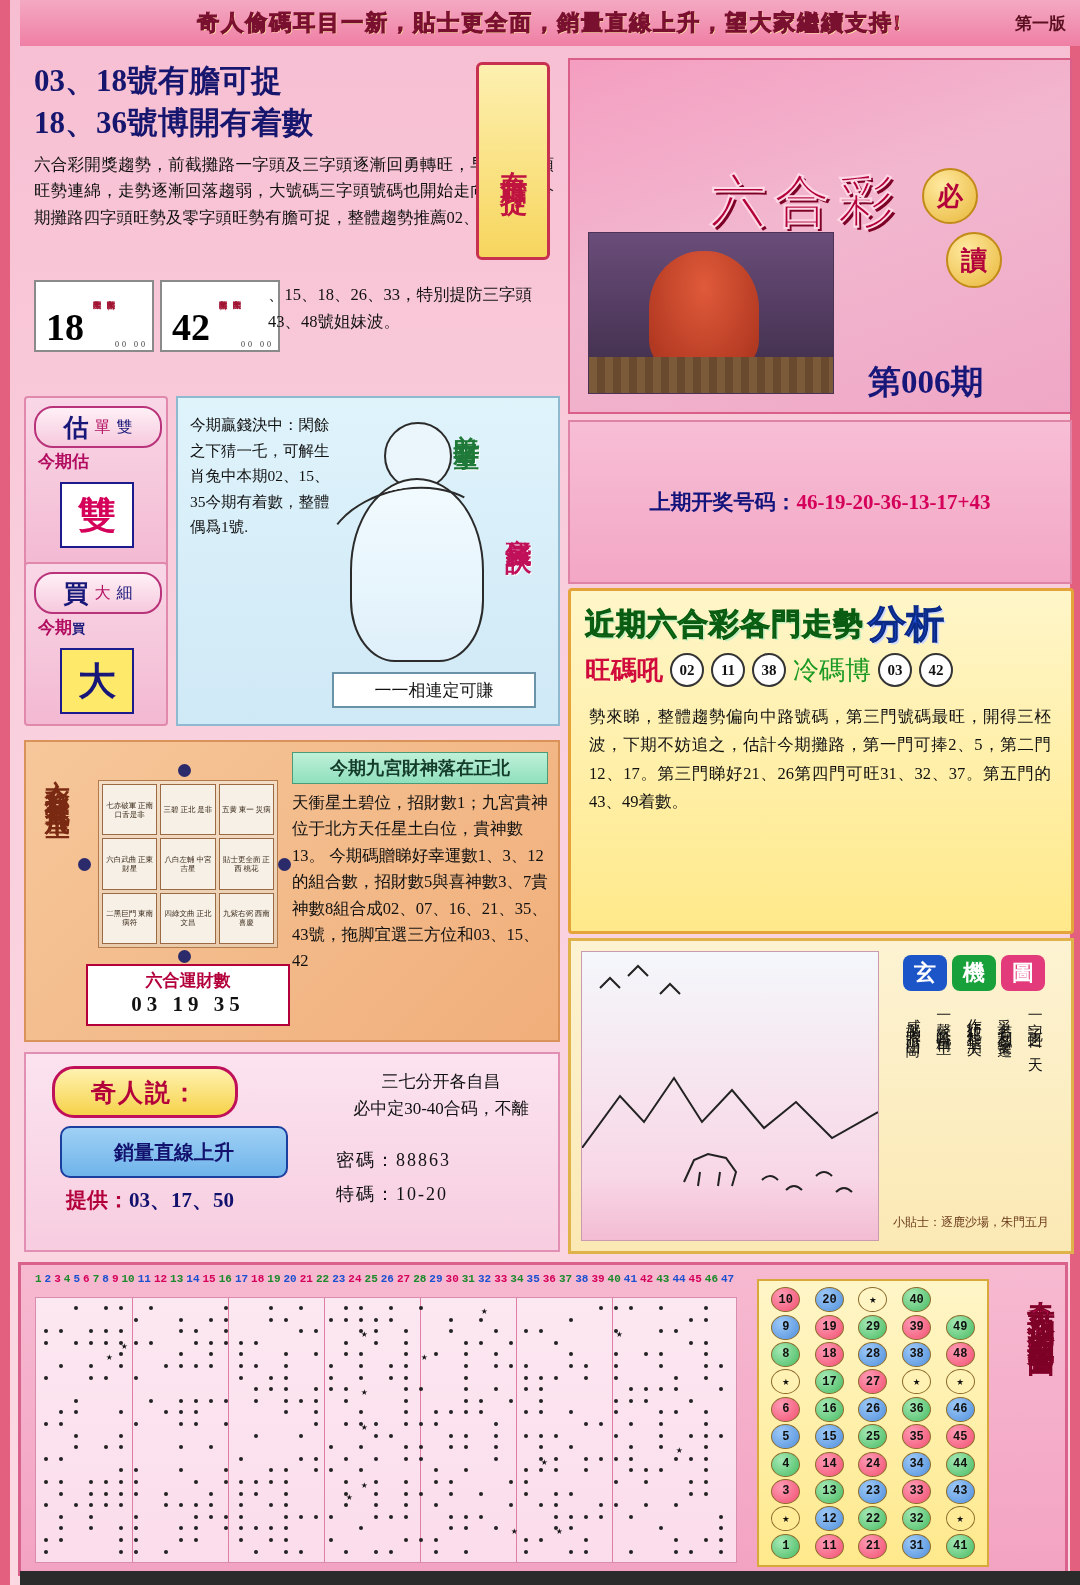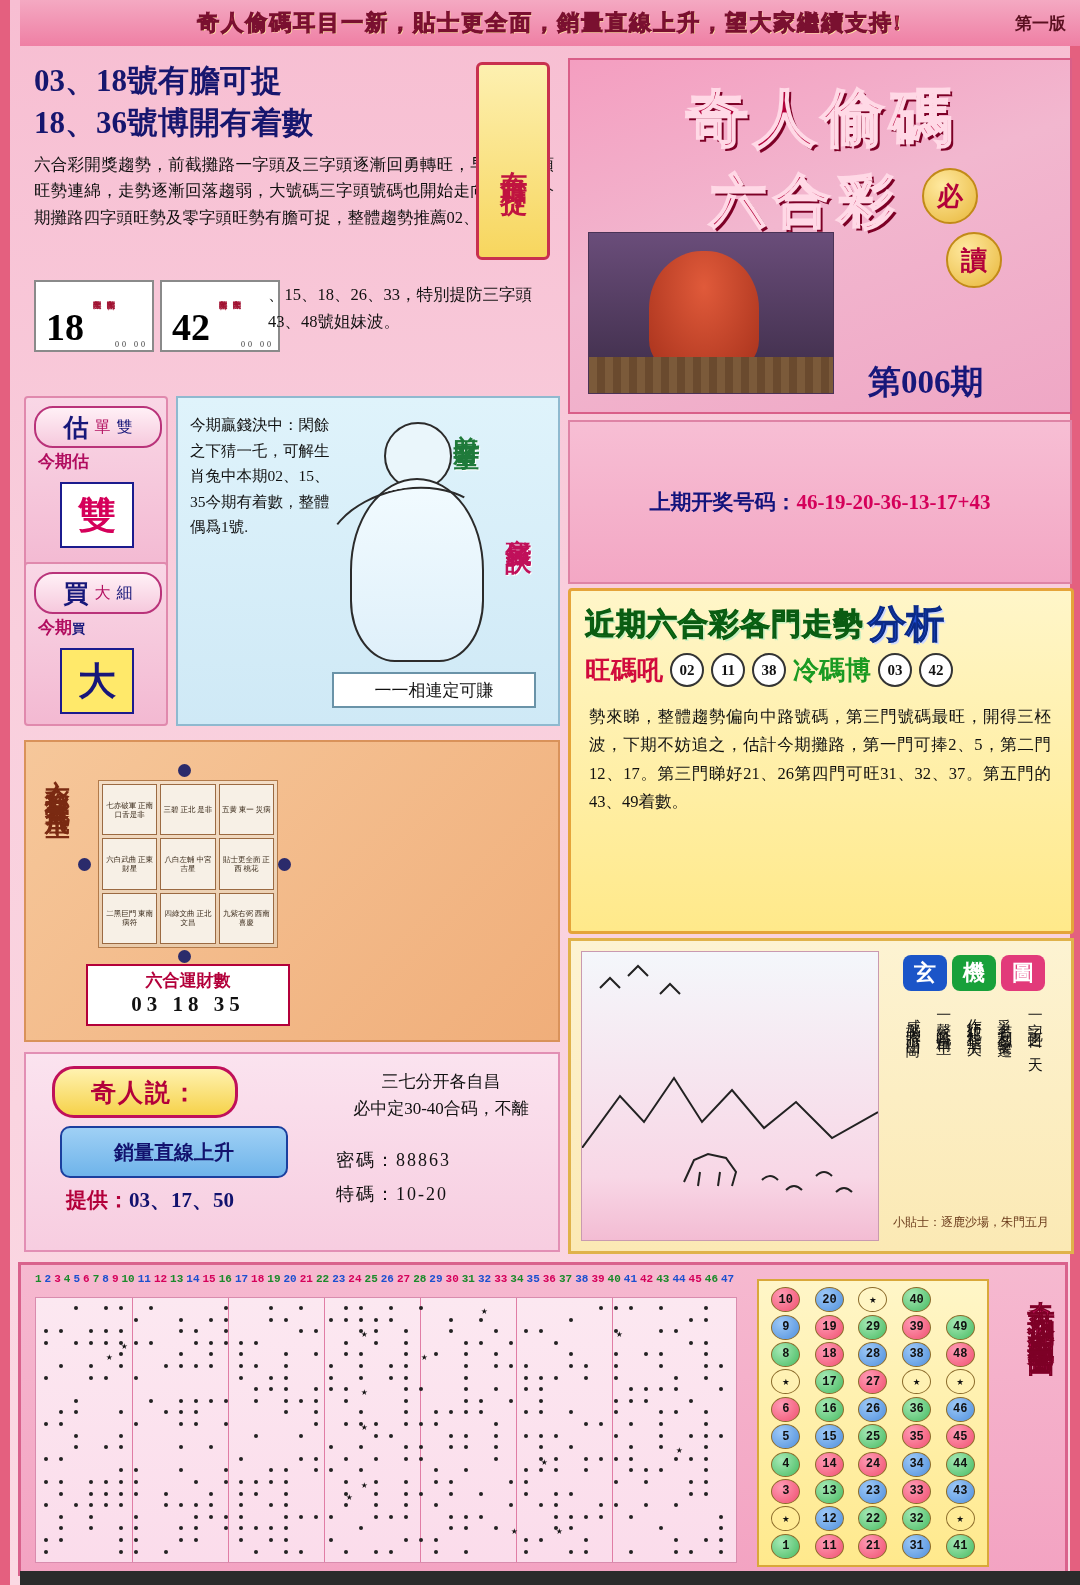--- a/index.html
+++ b/index.html
@@ -82,21 +82,21 @@
   .masthead .title1{
     position:absolute;left:26px;top:16px;width:452px;text-align:center;
     font-size:62px;font-weight:bold;color:#b3003a;
     -webkit-text-stroke:2px #ffd9e6;
     text-shadow:3px 3px 0 #7d0026;
     letter-spacing:6px;
     font-family:"Liberation Serif",serif;
   }
   .masthead .title2{
     position:absolute;left:140px;top:104px;
-    font-size:56px;font-weight:bold;color:#b3003a;
+    font-size:56px;font-weight:normal;color:#b3003a;
     -webkit-text-stroke:2px #ffd9e6;
     text-shadow:3px 3px 0 #7d0026;letter-spacing:8px;
   }
   .bidu{
     position:absolute;right:36px;top:108px;width:112px;
   }
   .bidu div{
     width:52px;height:52px;border-radius:50%;
     background:radial-gradient(circle at 35% 30%,#ffe9a0,#e8b73a);
     color:#b3003a;font-size:26px;font-weight:bold;
@@ -226,21 +226,21 @@
   }
   .analysis .head .t2{
     font-size:38px;font-weight:bold;color:#1e4fd8;
     -webkit-text-stroke:1px #0b2a86;text-shadow:2px 2px 0 #cdd9ff;
   }
   .analysis .row2{
     position:absolute;left:14px;top:58px;width:470px;height:42px;
     display:flex;align-items:center;gap:7px;
   }
   .analysis .row2 .lbl{font-size:26px;font-weight:bold;color:#d10a3c;}
-  .analysis .row2 .lbl2{font-size:26px;font-weight:bold;color:#1a9a22;}
+  .analysis .row2 .lbl2{font-size:26px;font-weight:normal;color:#1a9a22;}
   .ball{
     width:30px;height:30px;border-radius:50%;border:2px solid #333;background:#fff;
     display:inline-flex;align-items:center;justify-content:center;
     font-size:15px;font-weight:bold;color:#111;
   }
   .analysis .para{
     position:absolute;left:18px;top:112px;width:462px;
     font-size:16.5px;line-height:1.72;color:#111;text-align:justify;
   }
   
@@ -443,21 +443,20 @@
     <div class="numbox">
       <div class="big">42</div>
       <div class="mini">善年開出次數</div>
       <div class="mini">今年開出次數</div>
       <div class="zeros">00 00</div>
     </div>
   </div>
   <div class="tailtext">、15、18、26、33，特別提防三字頭43、48號姐妹波。</div>
 
   <div class="masthead">
-    <div class="title1">奇人偷碼</div>
     <div class="title2">六合彩</div>
     <div class="bidu">
       <div>必</div>
       <div>讀</div>
     </div>
     <div class="fig">
       <div class="statue"></div>
       <div class="base"></div>
     </div>
     <div class="issue">第006期</div>
@@ -550,21 +549,25 @@
       <div class="cell">九紫右弼
 西南
 喜慶</div>
     </div>
     <div class="dot" style="left:152px;top:22px;"></div>
     <div class="dot" style="left:52px;top:116px;"></div>
     <div class="dot" style="left:252px;top:116px;"></div>
     <div class="dot" style="left:152px;top:208px;"></div>
     <div class="money">
       <div class="t">六合運財數</div>
-      <div class="n">03 18 35</div>
+      <div class="n">03 19 35</div>
+    </div>
+    <div class="rightbox">
+      <div class="hdr">今期九宮財神落在正北</div>
+      <div class="txt">天衝星土碧位，招財數1；九宮貴神位于北方天任星土白位，貴神數13。 今期碼贈睇好幸運數1、3、12的組合數，招財數5與喜神數3、7貴神數8組合成02、07、16、21、35、43號，拖脚宜選三方位和03、15、42</div>
     </div>
   </div>
 
   <div class="xuanji">
     <div class="pic">
       <svg class="mtn" viewBox="0 0 296 96" preserveAspectRatio="none">
         <polyline points="0,96 38,44 62,70 92,26 120,70 150,38 182,76 214,50 250,86 296,60" fill="none" stroke="#222" stroke-width="2"></polyline>
       </svg>
       <svg class="goat" viewBox="0 0 80 50">
         <path d="M10,40 L20,18 L34,12 L52,16 L62,30 L58,44 M24,44 L26,30 M44,44 L46,30" fill="none" stroke="#222" stroke-width="2"></path>

